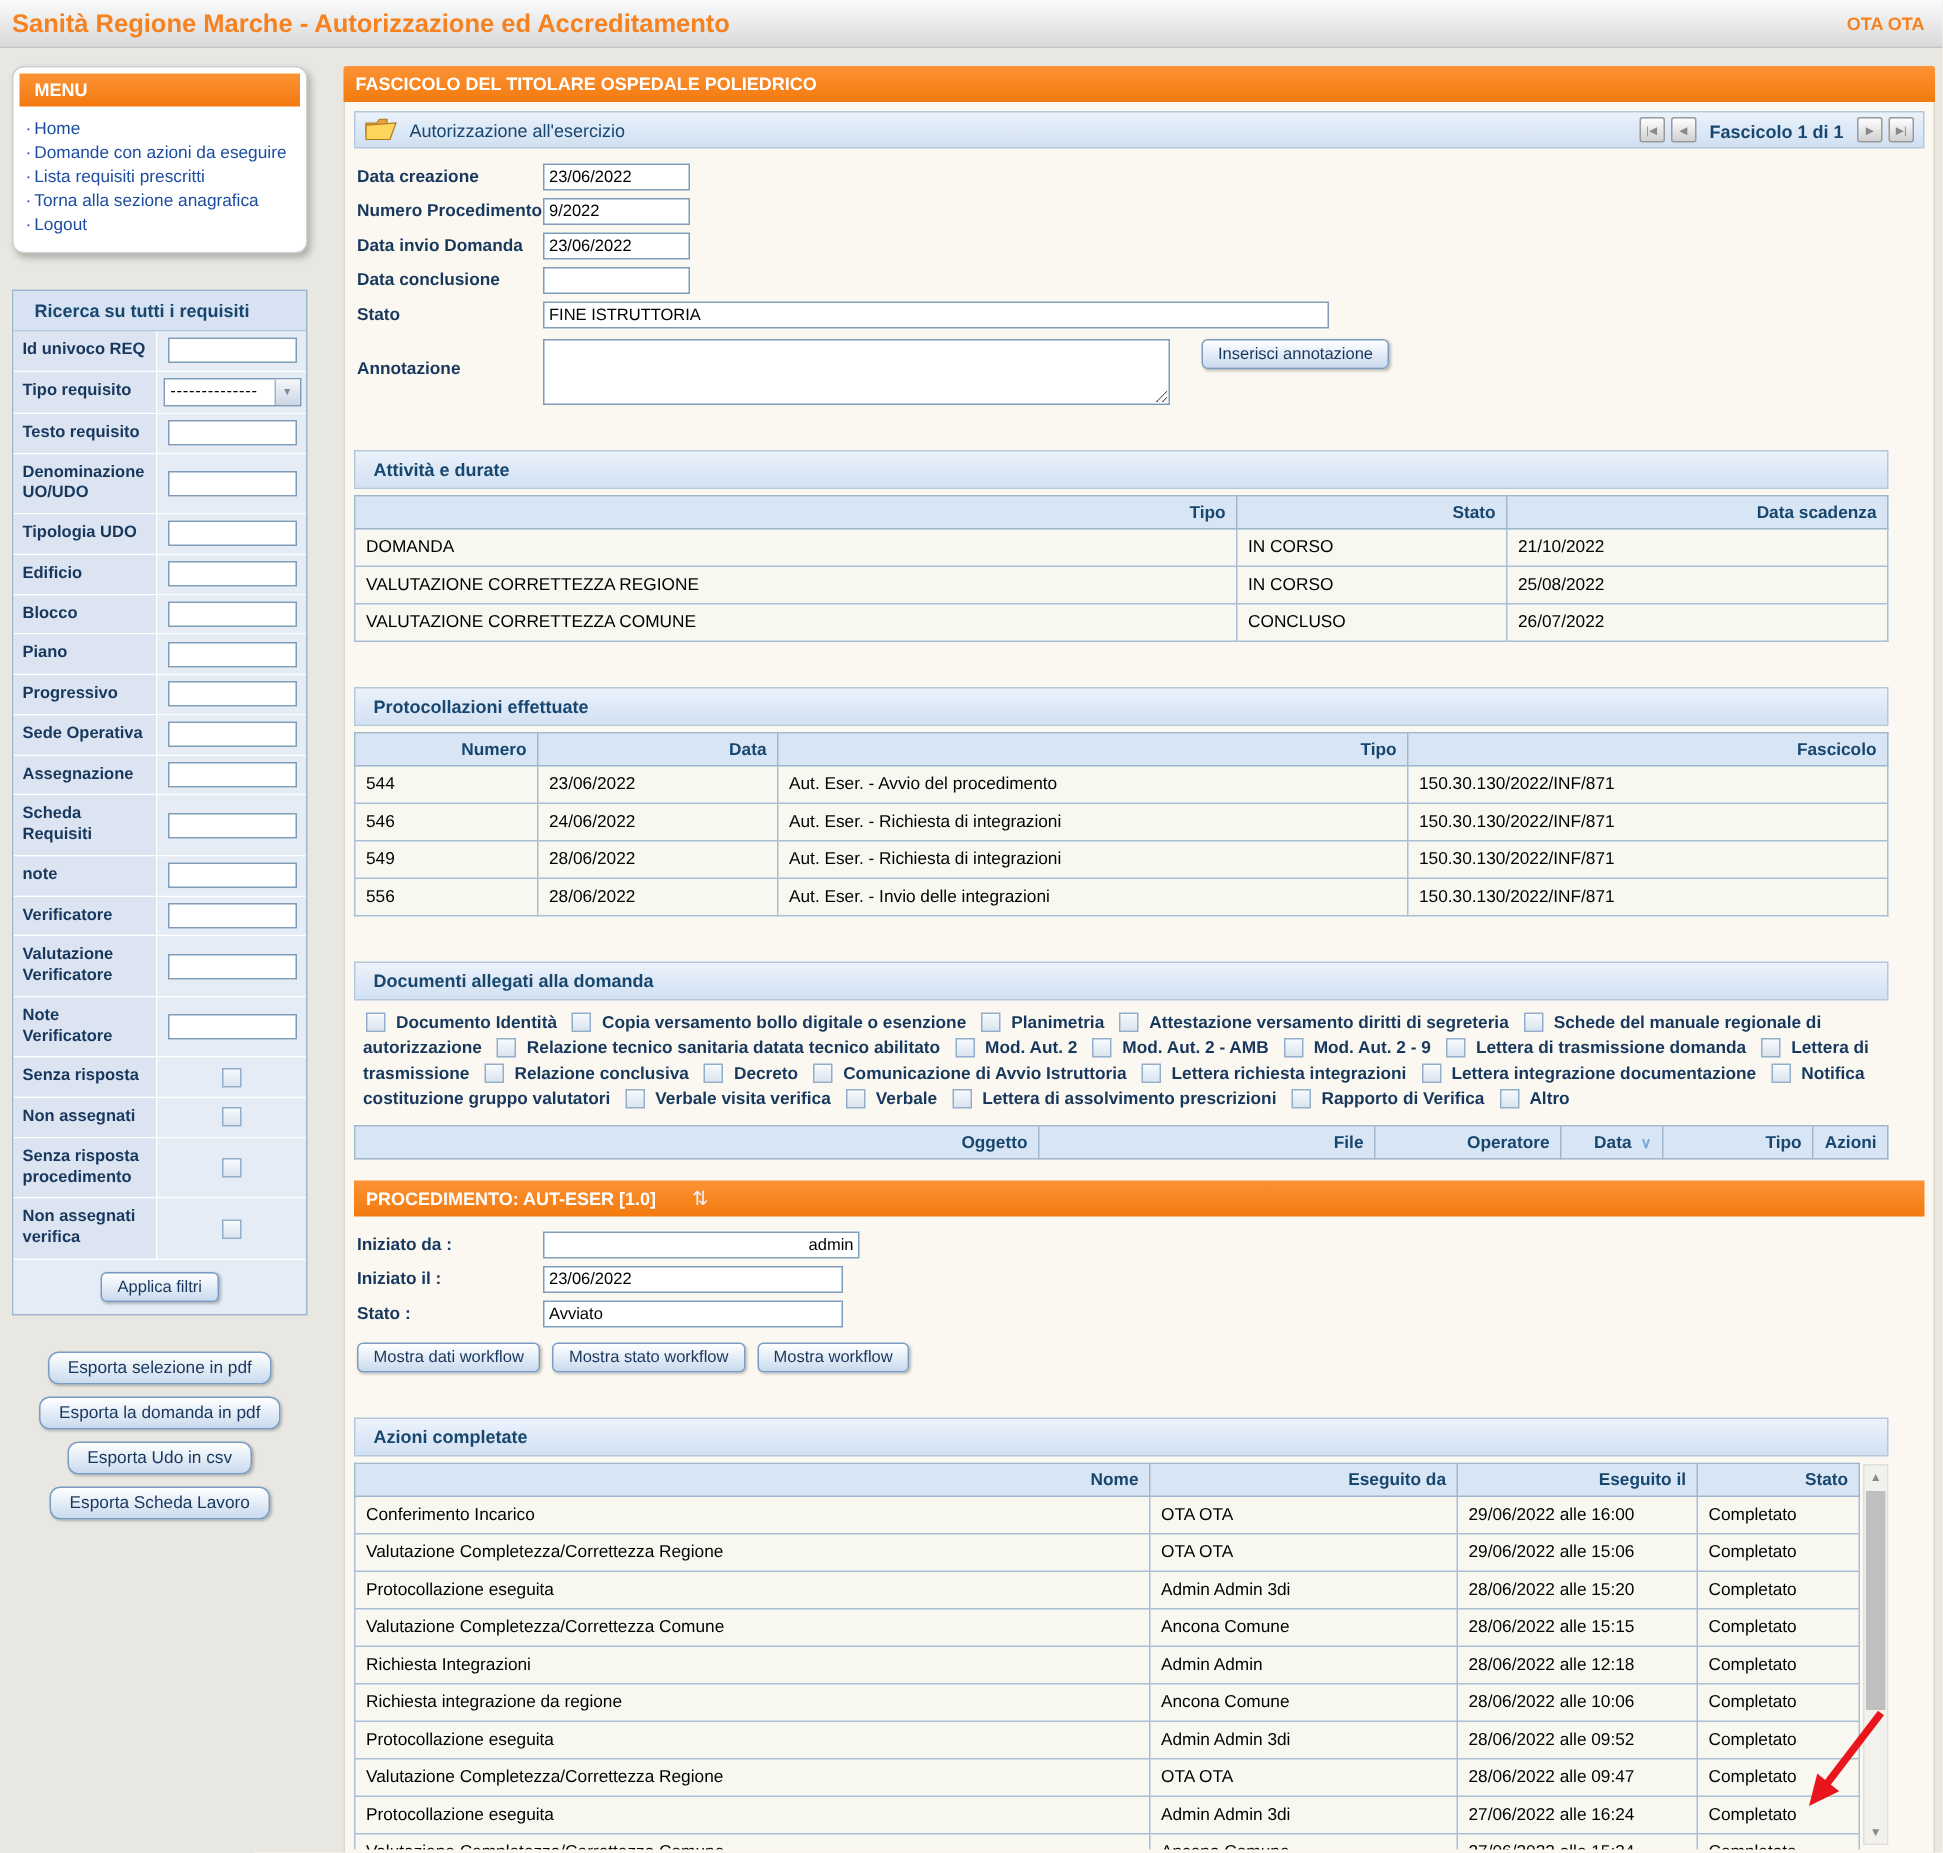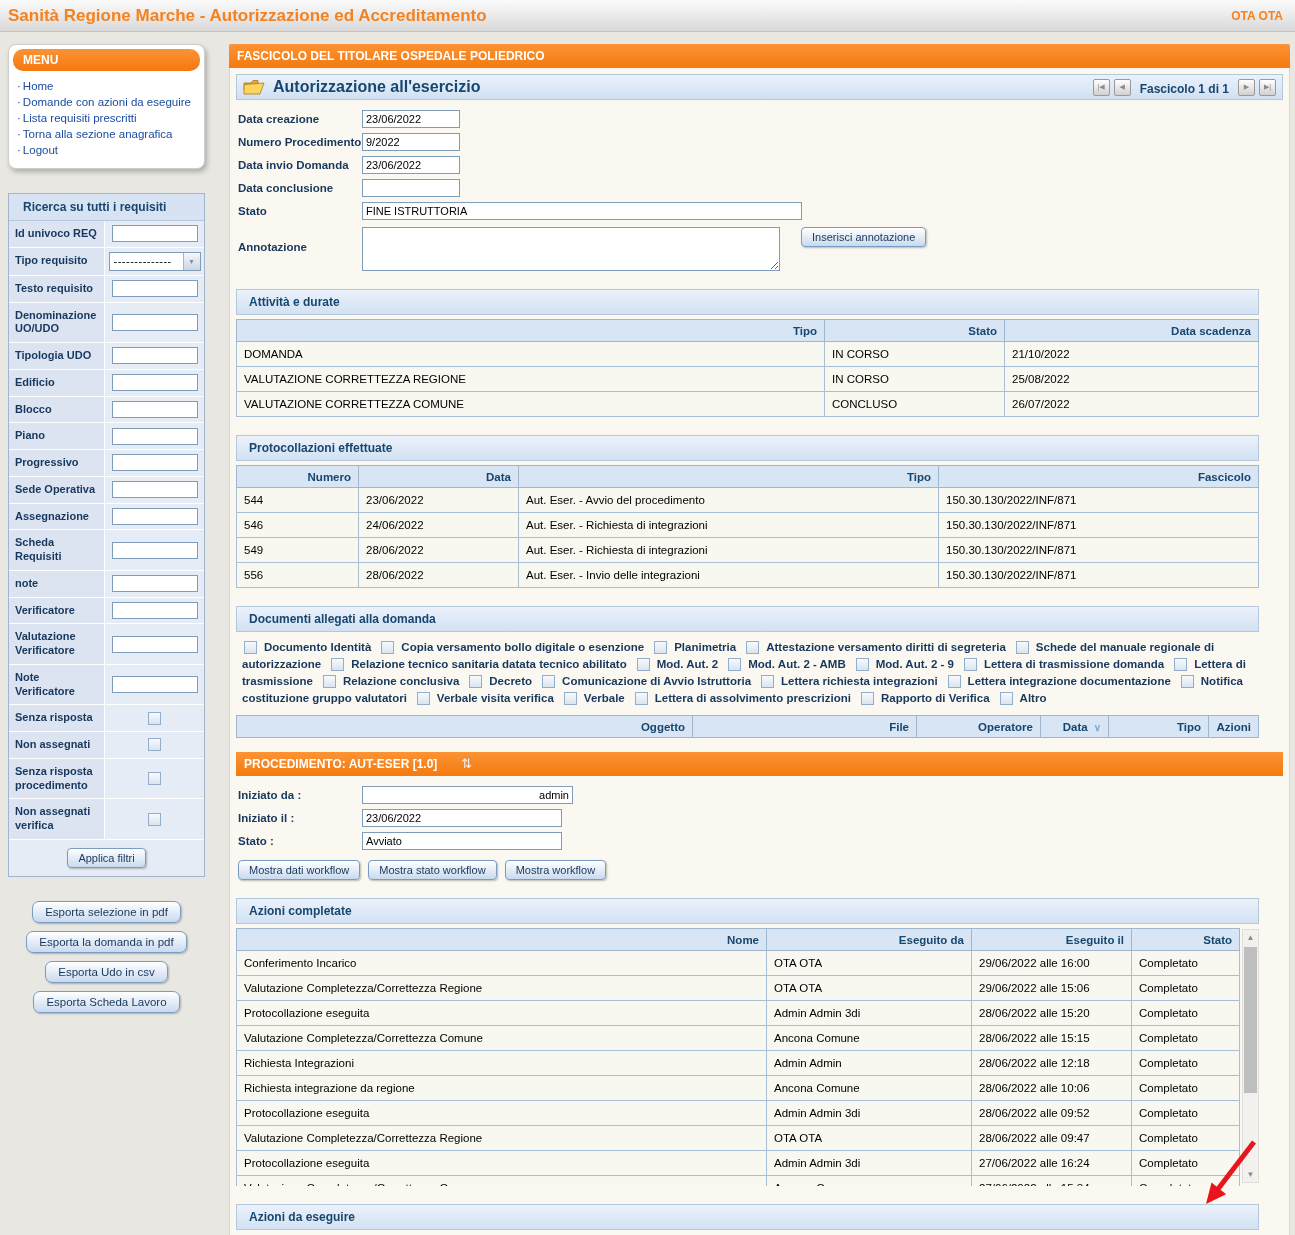--- a/index.html
+++ b/index.html
@@ -12,21 +12,21 @@
           display:flex;align-items:center;justify-content:space-between;padding:0 12px 0 8px}
   .app-title{color:#F5821F;font-size:17px;font-weight:bold}
   .user-label{color:#F5821F;font-size:12px;font-weight:bold}
 
   .layout{display:flex;align-items:flex-start;padding:12px 5px 0 8px;gap:24px}
 
   
   .sidebar{width:197px;flex:none}
   .menu-box{background:#FFF;border:1px solid #CFCFCF;border-radius:8px;
             box-shadow:2px 3px 5px rgba(0,0,0,.25);padding:4px 4px 10px}
-  .menu-head{background:linear-gradient(#FB9336,#F5780F);border-radius:10px;color:#FFF;
+  .menu-head{background:linear-gradient(#FB9336,#F5780F);border-radius:0;color:#FFF;
              font-weight:bold;font-size:12px;padding:4px 10px}
   .menu-links{padding:7px 2px 0 4px}
   .menu-link{color:#1D4DA0;padding:2px 0;cursor:pointer;font-size:11.5px}
   .menu-link::before{content:"·";margin-right:2px;color:#1D4DA0}
 
   .search-panel{margin-top:24px;border:1px solid #9FB6CE;background:#E6ECF5}
   .sp-head{background:#D7E3F2;color:#17466F;font-weight:bold;font-size:12px;
            padding:6px 0 6px 14px;border-bottom:1px solid #B6C8DD}
   .sp-row{display:flex;border-bottom:1px solid #FFF;align-items:stretch}
   .sp-label{width:96px;flex:none;background:#DCE4F1;color:#17375D;font-weight:bold;
@@ -48,37 +48,37 @@
   .export .btn{border-radius:7px;font-size:11.5px;padding:4px 12px}
 
   
   .main{flex:1;min-width:0}
   .orange-bar{background:linear-gradient(#FC9335,#F37A0E);color:#FFF;font-weight:bold;font-size:12px;
               padding:5px 8px;border-radius:2px 2px 0 0}
   .panel{background:#FAF8F0;border:1px solid #DBD7CA;border-top:none;padding:6px 6px 12px}
 
   .subbar{background:linear-gradient(#EAF2FB,#D0E0F2);border:1px solid #B3C7DD;display:flex;
           align-items:center;padding:3px 6px;gap:8px}
-  .subbar-title{color:#17466F;font-weight:bold;font-size:16px}
+  .subbar-title{color:#17466F;font-weight:normal;font-size:12px}
   .pager{margin-left:auto;display:flex;align-items:flex-end;gap:4px}
   .pg-btn{width:17px;height:17px;border:1px solid #9A9A9A;border-radius:2px;
           background:linear-gradient(#FFFFFF,#D0D0D0);color:#8A8A8A;display:flex;align-items:center;
           justify-content:center;font-size:7px;cursor:pointer}
   .pager-label{color:#17466F;font-weight:bold;font-size:12px;margin:0 5px}
 
   .form{padding:10px 0 0 2px}
   .frow{display:flex;align-items:flex-start;margin-bottom:5px}
   .flabel{width:124px;flex:none;color:#17375D;font-weight:bold;padding-top:3px;font-size:11.5px}
   input.field{height:18px;border:1px solid #7F9DB9;font:inherit;padding:0 3px;background:#FFF}
-  .w100{width:98px}.w440{width:440px}
+  .w100{width:98px}.w440{width:524px}
   textarea.anno{width:418px;height:44px;border:1px solid #7F9DB9;font:inherit;background:#FFF;resize:both}
   .anno-btn{margin-left:21px}
 
   .sect{width:1023px}
-  .section-bar{margin-top:18px;background:linear-gradient(#EBF2FB,#D2E1F3);border:1px solid #B3C7DD;
+  .section-bar{margin-top:30px;background:linear-gradient(#EBF2FB,#D2E1F3);border:1px solid #B3C7DD;
                color:#17466F;font-weight:bold;font-size:12px;padding:5px 12px}
   .gap-top{margin-top:4px}
 
   table.grid{border-collapse:collapse;width:100%;background:#F8F7F0;table-layout:fixed}
   table.grid th{background:#D8E5F4;color:#17466F;font-weight:bold;text-align:right;
                 padding:4px 7px;border:1px solid #9FB6CF;font-size:11.5px;height:22px}
   table.grid td{padding:5px 7px;border:1px solid #A9BFD6;font-size:11.5px;height:25px;
                 overflow:hidden;white-space:nowrap;text-overflow:clip}
   .sort-ico{color:#7FA9D4;font-size:10px;font-weight:bold;margin-left:6px}
 

